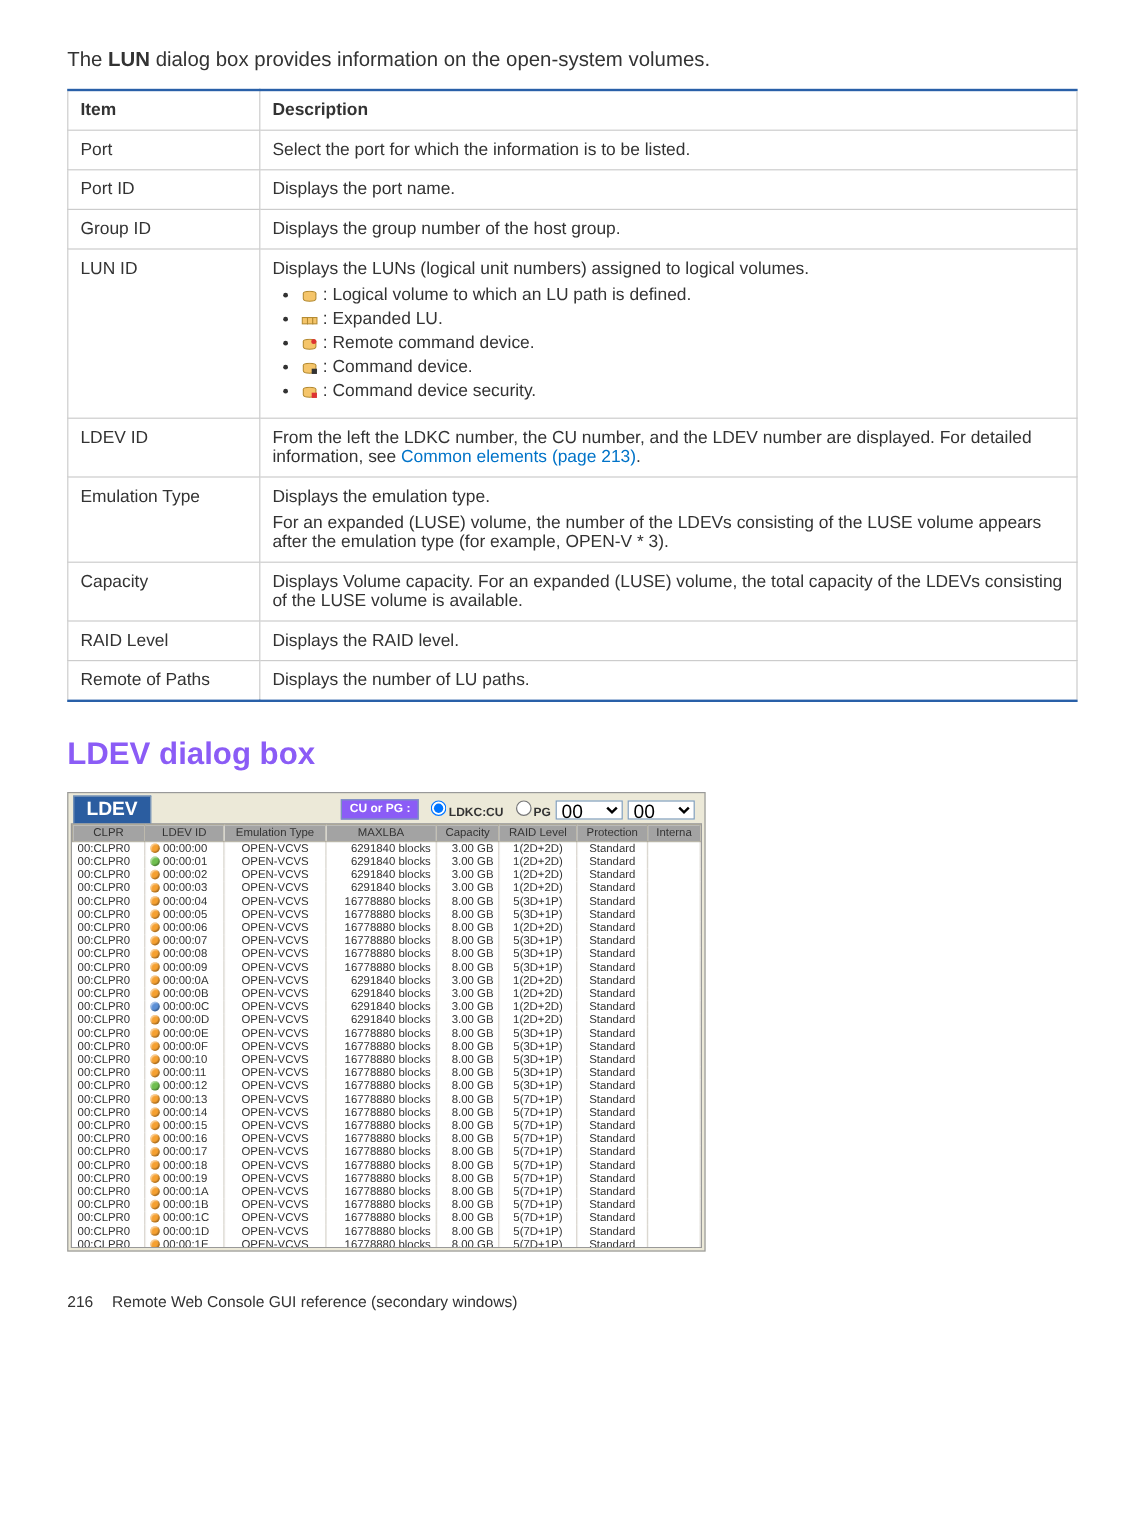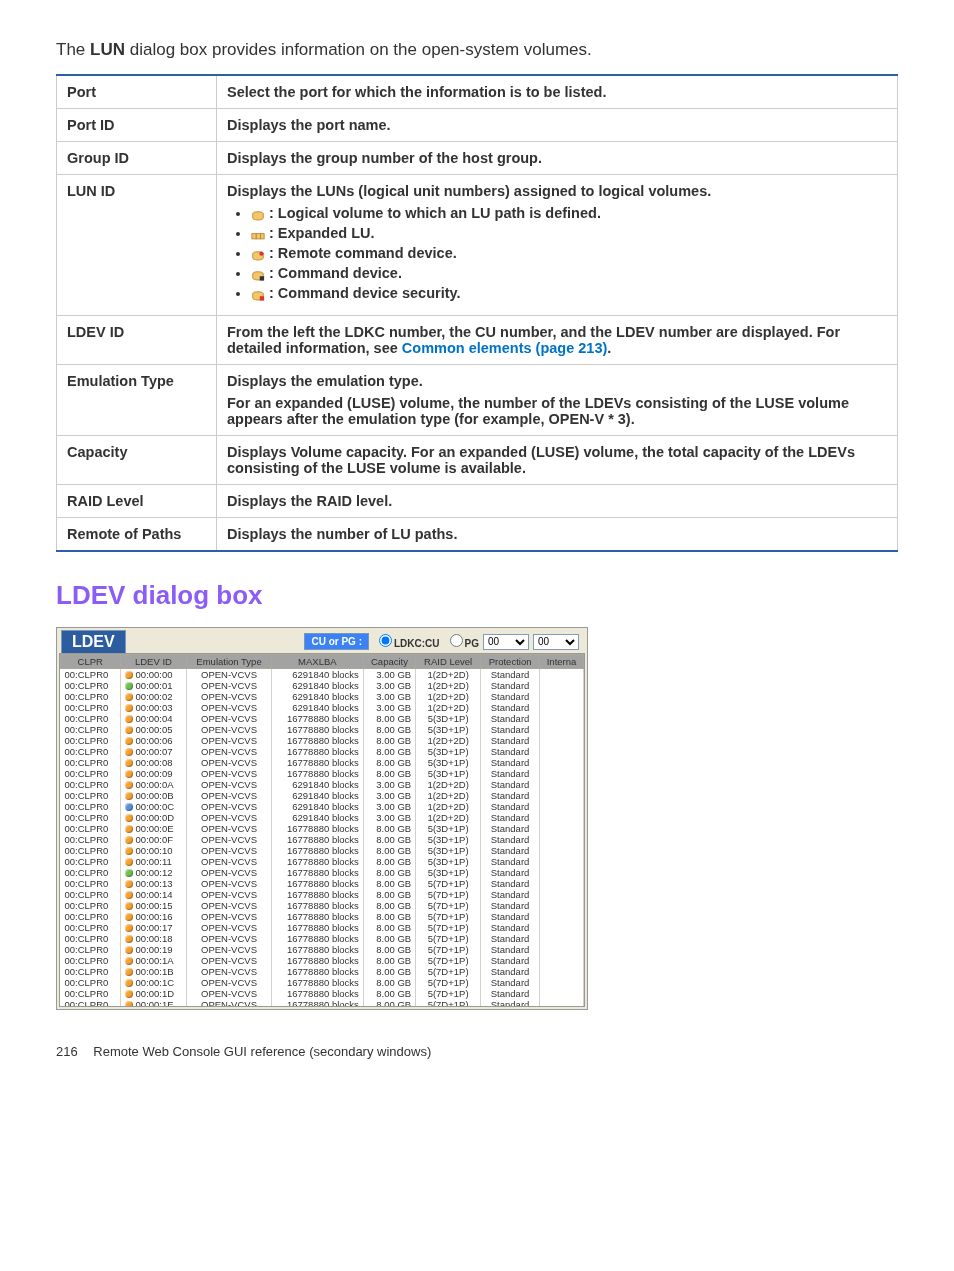--- a/index.html
+++ b/index.html
@@ -20,21 +20,20 @@
     border-top: 2px solid #2960a8;
     border-bottom: 2px solid #2960a8;
     margin-bottom: 28px;
   }
   table.doc th, table.doc td {
     border: 1px solid #ccc;
     padding: 8px 10px;
     text-align: left;
     vertical-align: top;
     font-size: 14.5px;
-    font-weight: bold;
   }
   table.doc th {
     background: #fff;
     font-weight: bold;
     border-top: none;
   }
   table.doc td ul { margin: 6px 0; padding-left: 24px; }
   table.doc td ul li { margin-bottom: 4px; }
   a.link { color: #0073c8; text-decoration: none; }
   h2.sec {
@@ -67,23 +66,23 @@
     display:flex;
     align-items:center;
     gap:4px;
     padding:2px 4px;
     font-size:10px;
     margin-left:auto;
   }
   .toolbar .lbl { font-weight:bold; }
   .toolbar input[type=radio]{ margin:0 2px 0 6px; }
   .toolbar select {
-    font-size:10px;
+    font-size:16px;
     height:16px;
-    width:46px;
+    width:56px;
     background:#fff;
     border:1px solid #7f9db9;
   }
   .gridwrap {
     height: 352px;
     overflow-y: scroll;
     overflow-x: scroll;
     border:1px solid #999;
     background:#fff;
     margin:0 2px 2px 2px;
@@ -131,20 +130,24 @@
 <div class="intro">
   <span>The </span><b>LUN</b><span> dialog box provides information on the open-system volumes.</span>
 </div>
 
 <table class="doc">
   <colgroup>
       <col style="width:160px">
       <col>
     </colgroup>
   <tbody>
+      <tr>
+    <th>Item</th>
+    <th>Description</th>
+  </tr>
   <tr>
         <td>Port</td>
         <td>Select the port for which the information is to be listed.</td>
       </tr>
   <tr>
         <td>Port ID</td>
         <td>Displays the port name.</td>
       </tr>
   <tr>
         <td>Group ID</td>
@@ -209,21 +212,21 @@
       </tr>
 </tbody>
   </table>
 
 <h2 class="sec">LDEV dialog box</h2>
 
 <div class="shot">
   <div class="tabrow">
     <span class="tab">LDEV</span>
     <span class="toolbar">
-      <span class="lbl" style="background:#3b82f6;color:#fff;padding:2px 6px;border:1px solid #7a96b8">CU or PG :</span>
+      <span class="lbl" style="background:#8b5cf6;color:#fff;padding:2px 6px;border:1px solid #7a96b8">CU or PG :</span>
       <label><input type="radio" checked="" style=""><b>LDKC:CU</b></label>
       <label><input type="radio" style=""><b>PG</b></label>
       <select><option>00</option></select>
       <select><option>00</option></select>
     </span>
   </div>
   <div class="gridwrap">
     <table class="grid">
       <thead>
           <tr id="grid-head">

